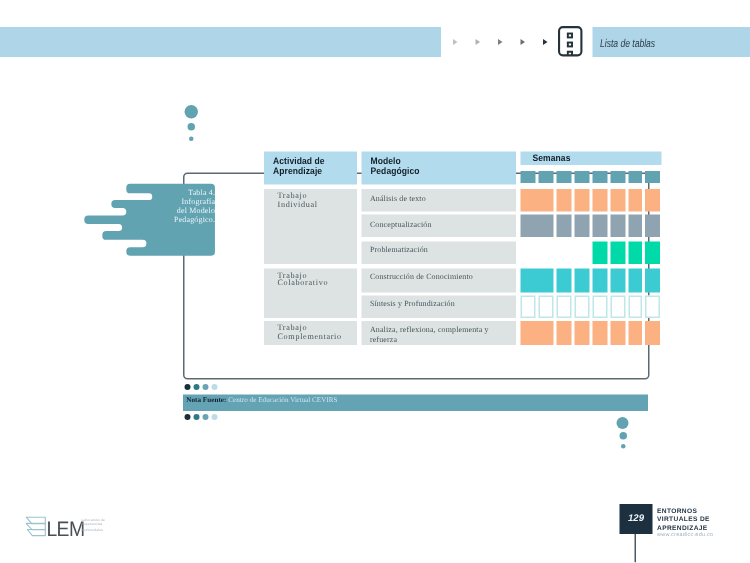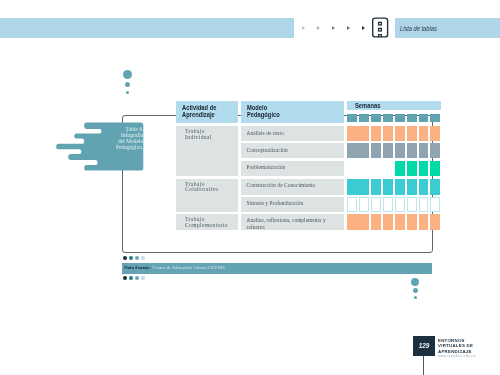--- a/index.html
+++ b/index.html
@@ -209,20 +209,31 @@
       <i style="left: 11.8px; top: 0px; background: rgb(106, 164, 180);"></i>
       <i style="left: 17.7px; top: 0px; background: rgb(188, 221, 230);"></i>
     </div>
 
   <div class="dots-br">
     <i style="left:2px;top:0;width:8px;height:8px;"></i>
     <i style="left:3.6px;top:10px;width:5px;height:5px;"></i>
     <i style="left:4.8px;top:18px;width:3px;height:3px;"></i>
   </div>
 
+  <div class="logo">
+    <svg width="22" height="22" viewBox="14 338 22 22">
+      <g fill="none" stroke="#9dc3cf" stroke-width="0.75" stroke-linejoin="round">
+        <path d="M17.5,344.8 L30.2,344.8 L30.2,349.2 L21.3,349.2 Z"></path>
+        <path d="M17.4,348.9 L30.2,348.9 L30.2,353.1 L21.3,353.1 Z"></path>
+        <path d="M18.2,353.0 L30.2,353.0 L30.2,357.1 L21.6,357.1 Z"></path>
+      </g>
+    </svg>
+    <div class="lem">LEM</div>
+    <div class="sub">Laboratorio de Experiencias Multimodales</div>
+  </div>
 
   <div class="badge">
     <div class="sq"></div>
     <div class="num">129</div>
     <div class="stick"></div>
     <div class="t" id="brand-lines">
         <div>ENTORNOS</div>
         <div>VIRTUALES DE</div>
         <div>APRENDIZAJE</div>
       </div>

